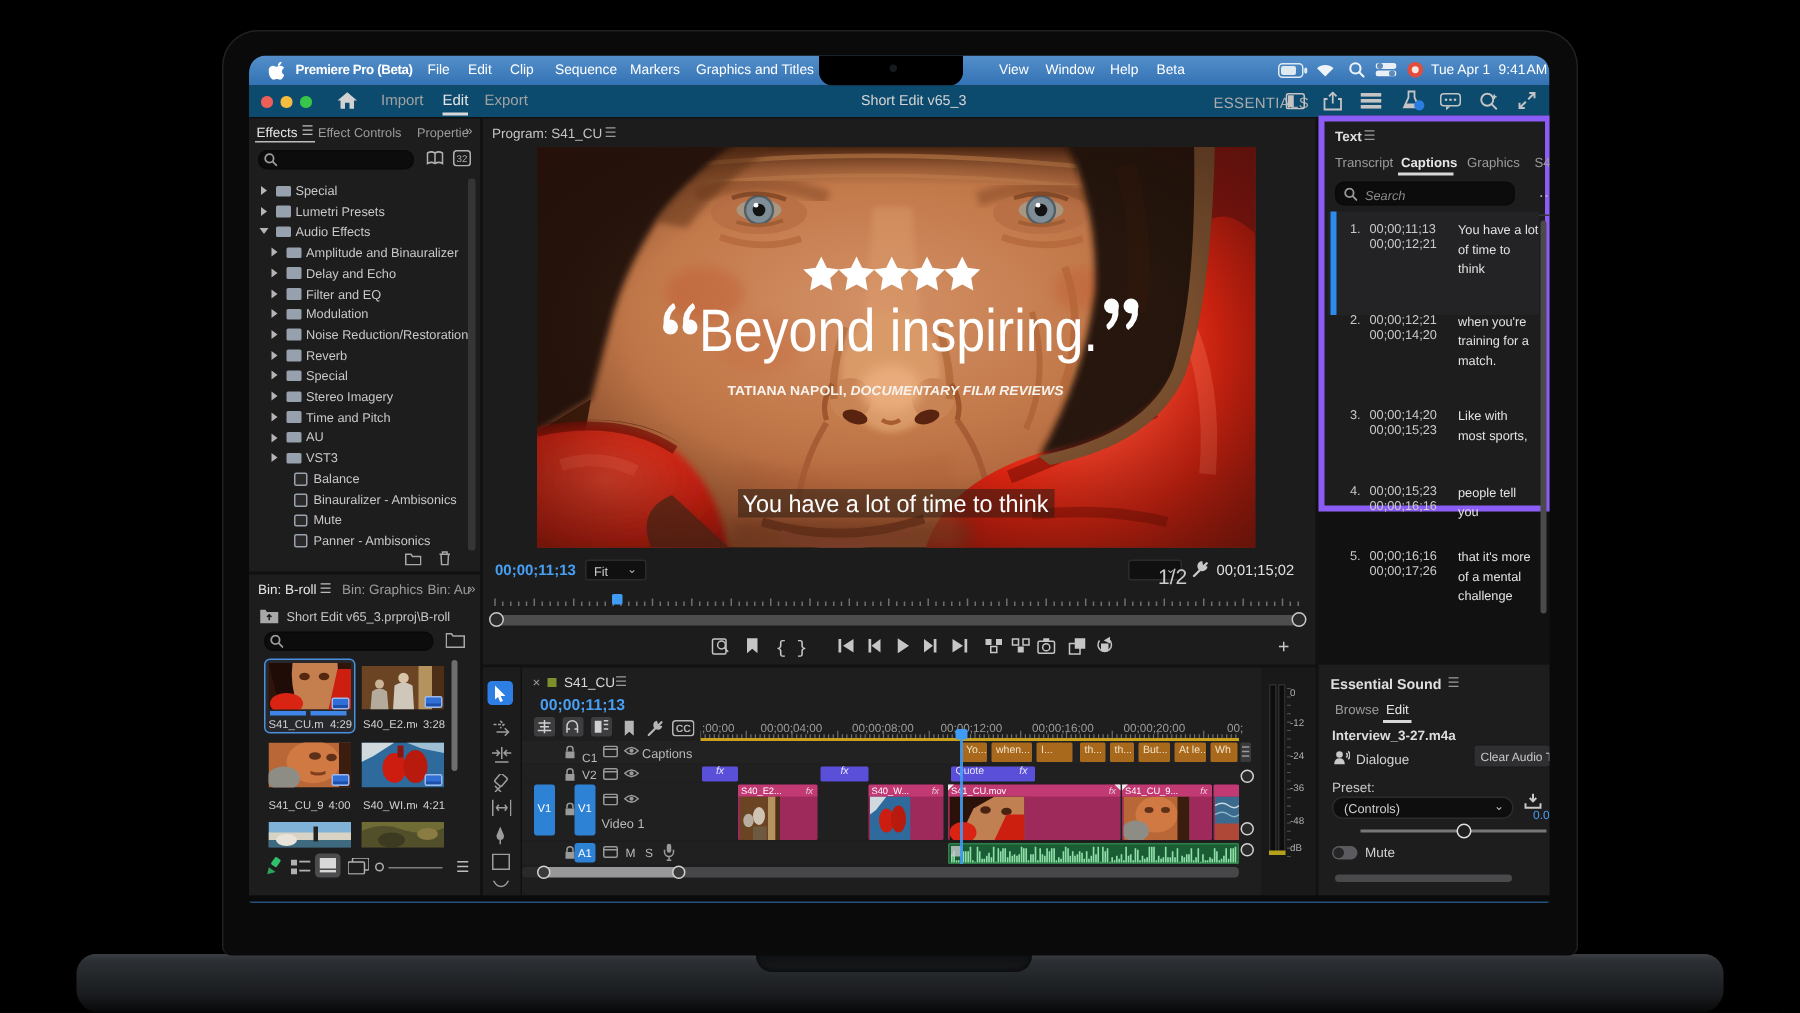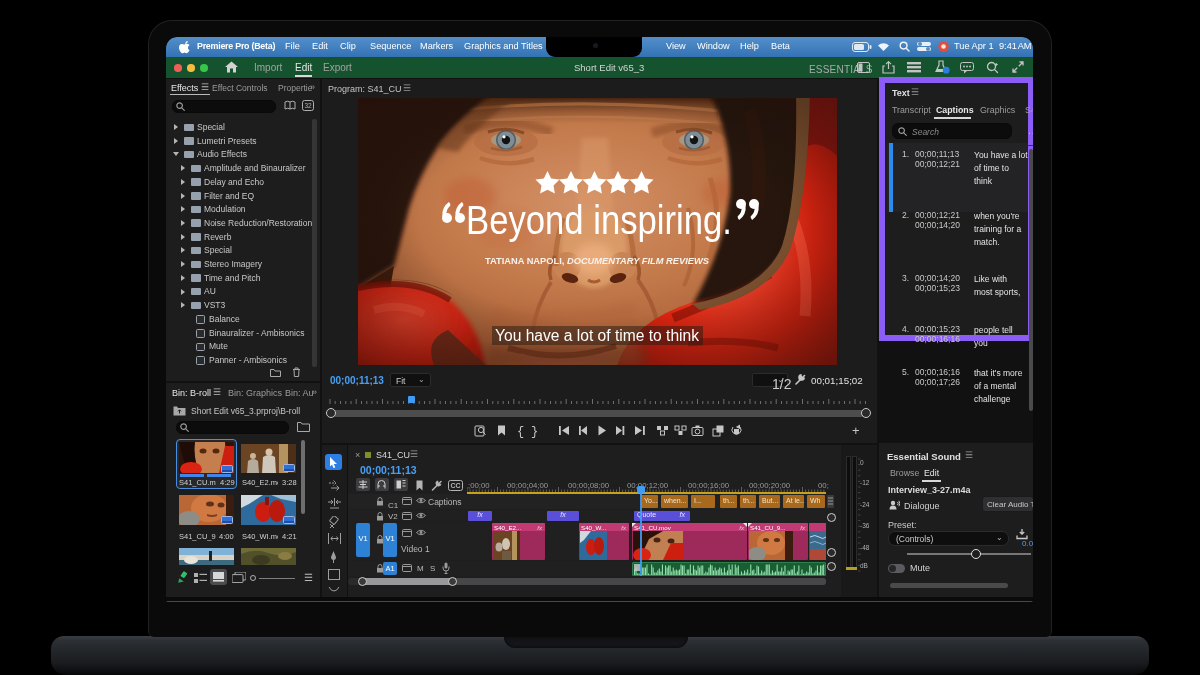--- a/index.html
+++ b/index.html
@@ -5,21 +5,21 @@
 body{font-family:"Liberation Sans",sans-serif;position:relative;color:#ccc}
 .a{position:absolute}
 #base{left:51px;top:636px;width:1098px;height:39px;border-radius:13px 13px 15px 15px;background:linear-gradient(#3a3e42 0%,#2c2f33 12%,#232629 40%,#191b1e 70%,#0c0d0f 92%,#060708 100%)}
 #groove{left:504px;top:636px;width:184px;height:12px;background:linear-gradient(#0e0f11,#191b1e);border-radius:0 0 11px 11px;box-shadow:inset 0 -2px 3px rgba(0,0,0,0.5)}
 #lid{left:148px;top:20px;width:904px;height:617px;background:#0a0a0b;border-radius:24px 24px 6px 6px;border:1px solid #1f2123;border-bottom:none}
 #screen{left:166px;top:37px;width:867px;height:565px;background:#111;border-radius:11px 11px 2px 2px;overflow:hidden}
 #menubar{left:0;top:0;width:867px;height:20px;background:linear-gradient(#548fca,#3372b4);font-size:9.2px;color:#fff}
 #menubar .mi{position:absolute;top:4px;white-space:nowrap}
 #notch{left:380px;top:0;width:96px;height:20px;background:#000;border-radius:0 0 9px 9px}
 #cam{left:427px;top:6px;width:5px;height:5px;border-radius:50%;background:#161a20}
-#titlebar{left:0;top:20px;width:867px;height:21px;background:#14532d;font-size:10px}
+#titlebar{left:0;top:20px;width:867px;height:21px;background:#0c4a6e;font-size:10px}
 .tl{width:7.5px;height:7.5px;border-radius:50%;top:7px}
 .panel{background:#1d1d1e}
 .tabtxt{font-size:9px;color:#9c9c9c;white-space:nowrap}
 .w{color:#e6e6e6}
 .srch{background:#0c0c0c;border-radius:6px;border:1px solid #090909}
 .tc{color:#47a0f4}
 svg{display:block}
 .trow{position:absolute;left:0;width:146px;height:13.7px;font-size:8.5px;color:#c9c9c9;white-space:nowrap;overflow:hidden}
 .cr{width:0;height:0;border-top:3.2px solid transparent;border-bottom:3.2px solid transparent;border-left:4.5px solid #b5b5b5;position:absolute;top:3.2px}
 .cd{width:0;height:0;border-left:3.2px solid transparent;border-right:3.2px solid transparent;border-top:4.5px solid #b5b5b5;position:absolute;top:4px}
@@ -1314,21 +1314,21 @@
           <ellipse cx="28" cy="9" rx="3" ry="2" fill="#5e3018"></ellipse>
         </g>
  <g id="th_bl">
           <rect width="16" height="29" fill="#3a6a8e"></rect>
           <path d="M0 6 Q5 3 9 6 Q13 9 16 6" stroke="#c9d8e0" fill="none"></path>
           <path d="M0 12 Q5 9 9 12 Q13 15 16 12" stroke="#8fb5c8" fill="none"></path>
           <rect x="0" y="18" width="16" height="11" fill="#b04838"></rect>
         </g>
 </defs>
     </svg>
-<div class="a" id="textp" style="left:713px;top:40px;width:155px;height:264px;background:#1d1d1e;border:6px solid #8b5cf6">
+<div class="a" id="textp" style="left:713px;top:40px;width:155px;height:264px;background:#1d1d1e;border:4px solid #8b5cf6">
  <span class="a" style="left:7px;top:5px;font-size:9px;color:#e0e0e0;font-weight:bold">Text</span>
  <span class="a" style="left:26px;top:4px;color:#999;font-size:9px">☰</span>
  <span class="a tabtxt" style="left:7px;top:22px;font-size:8.8px">Transcript</span>
  <span class="a w" style="left:51px;top:22px;font-size:8.8px;font-weight:bold">Captions</span>
  <div class="a" style="left:49px;top:34px;width:37px;height:1.5px;background:#d8d8d8"></div>
  <span class="a tabtxt" style="left:95px;top:22px;font-size:8.8px">Graphics</span>
  <span class="a tabtxt" style="left:140px;top:22px;font-size:8.8px">S4</span>
  <div class="a srch" style="left:7px;top:40px;width:120px;height:16px;background:#0c0c0c"></div>
  <span class="a" style="left:13px;top:44px">
         <svg width="9" height="9" viewBox="0 0 9 9">

